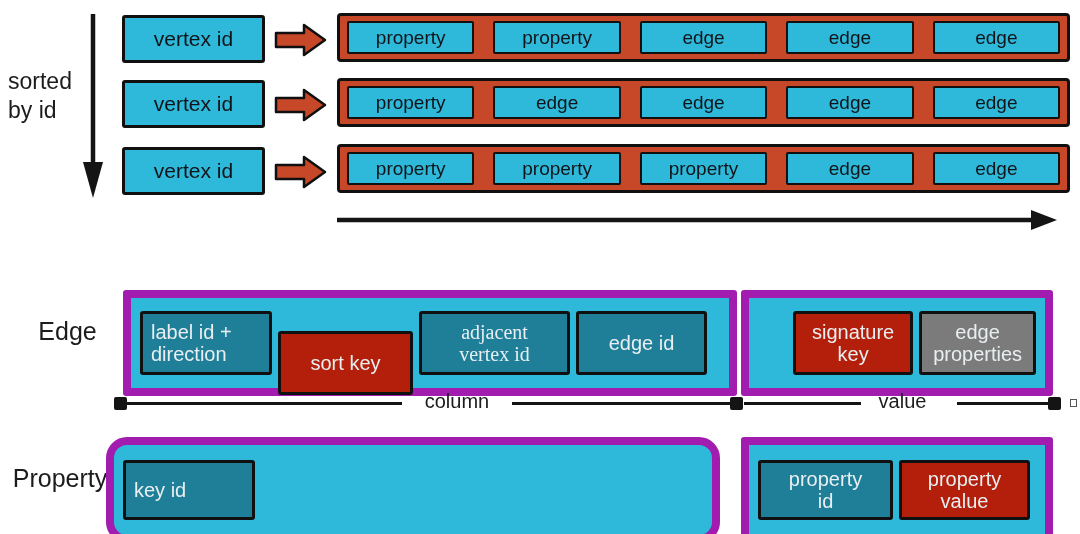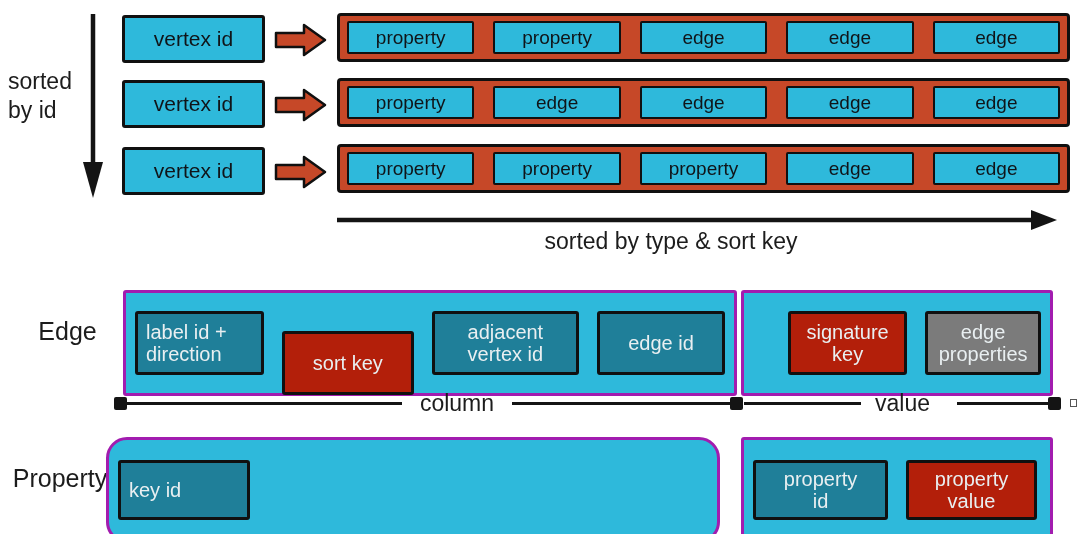--- a/index.html
+++ b/index.html
@@ -37,38 +37,38 @@
   }
   
   .row-label{
     position:absolute;display:flex;align-items:center;justify-content:center;
     font-size:25px;color:#1c1c1c;
   }
   #edge-label{left:20px;top:290px;width:95px;height:83px;}
   #prop-label{left:5px;top:437px;width:110px;height:83px;}
   .big-bar{
     position:absolute;box-sizing:border-box;height:106px;
-    background:var(--cyan,#2eb9db);border:3px solid #a21caf;border-radius:3px;
-    display:flex;align-items:center;gap:18px;padding:0 9px;
+    background:var(--cyan,#2eb9db);border:8px solid #a21caf;border-radius:3px;
+    display:flex;align-items:center;gap:6px;padding:0 9px;
   }
   #edge-col{left:123px;top:290px;width:614px;}
   #edge-val{left:741px;top:290px;width:312px;padding-left:44px;}
   #prop-col{left:106px;top:437px;width:614px;border-radius:21px;}
   #prop-val{left:741px;top:437px;width:312px;}
   .big-bar .cell{
     box-sizing:border-box;height:64px;border:3px solid #101010;border-radius:3px;
     display:flex;align-items:center;justify-content:center;
     font-size:20px;line-height:1.12;color:var(--light_text,#e8eef0);
     white-space:pre-line;text-align:center;padding:0 8px;
   }
   #prop-col .cell,#prop-val .cell{height:60px;}
   .big-bar .cell[style*="left"]{justify-content:flex-start;}
   #edge-col .cell:nth-child(1){width:132px;}
   #edge-col .cell:nth-child(2){width:135px;margin-top:40px;}
-  #edge-col .cell:nth-child(3){width:151px;}
+  #edge-col .cell:nth-child(3){width:151px;font-family:Liberation Serif, serif;}
   #edge-col .cell:nth-child(4){width:131px;}
   #edge-val .cell:nth-child(1){width:135px;}
   #edge-val .cell:nth-child(2){width:131px;}
   #prop-col .cell:nth-child(1){width:132px;}
   #prop-val .cell:nth-child(1){width:135px;}
   #prop-val .cell:nth-child(2){width:131px;}
   .box-cyan{background:var(--cyan,#2eb9db);}
   .box-teal{background:var(--teal,#1f7f99);}
   .box-red{background:var(--red_dark,#b31f0a);}
   .box-gray{background:var(--gray,#7b7b7b);}
@@ -79,21 +79,21 @@
   #mseg3{left:744px;width:117px;}
   #mseg4{left:957px;width:92px;}
   .msq{position:absolute;top:397px;width:13px;height:13px;background:#141414;border-radius:2px;}
   #msq1{left:114px;}
   #msq2{left:730px;}
   #msq3{left:1048px;}
   .msq-outline{
     position:absolute;left:1070px;top:399px;width:7px;height:8px;
     background:#fff;border:1.5px solid #555;box-sizing:border-box;
   }
-  .mlabel{position:absolute;top:390px;font-size:23px;text-align:center;color:#1c1c1c;}
+  .mlabel{position:absolute;top:390px;font-size:20px;text-align:center;color:#1c1c1c;}
   #col-label{left:402px;width:110px;}
   #val-label{left:850px;width:105px;}
 </style>
 </head>
 <body>
 
 <div class="canvas">
 
   <div class="sort-label">sorted
 by id</div>
@@ -135,21 +135,20 @@
       <div class="cell box-cyan">property</div>
       <div class="cell box-cyan">property</div>
       <div class="cell box-cyan">edge</div>
       <div class="cell box-cyan">edge</div>
     </div>
 
   <svg class="h-arrow" width="722" height="26" viewBox="0 0 722 26">
     <line x1="0" y1="13" x2="698" y2="13" stroke="#141414" stroke-width="4.5"></line>
     <polygon points="694,3 694,23 720,13" fill="#141414"></polygon>
   </svg>
-  <div class="axis-label">sorted by type &amp; sort key</div>
 
   <div class="row-label" id="edge-label">Edge</div>
   <div class="big-bar" id="edge-col">
       <div class="cell box-teal" style="text-align: left; justify-content: flex-start;">label id +
 direction</div>
       <div class="cell box-red">sort key</div>
       <div class="cell box-teal">adjacent
 vertex  id</div>
       <div class="cell box-teal">edge id</div>
     </div>

